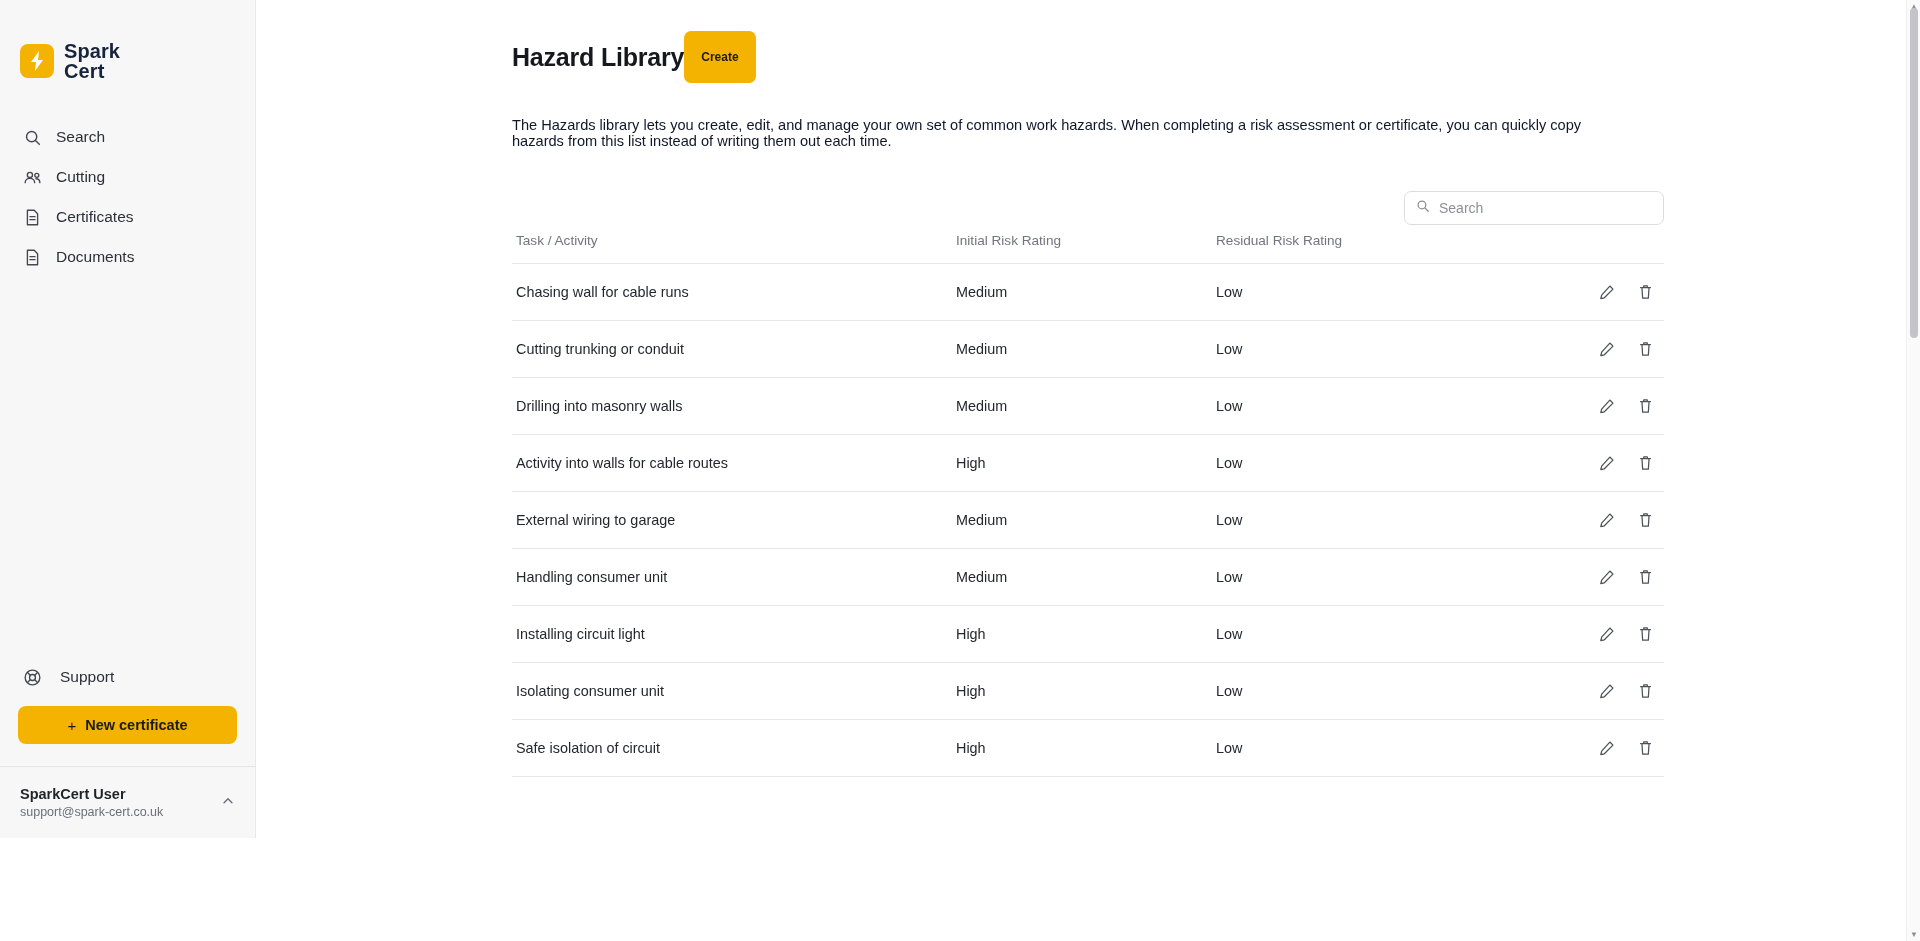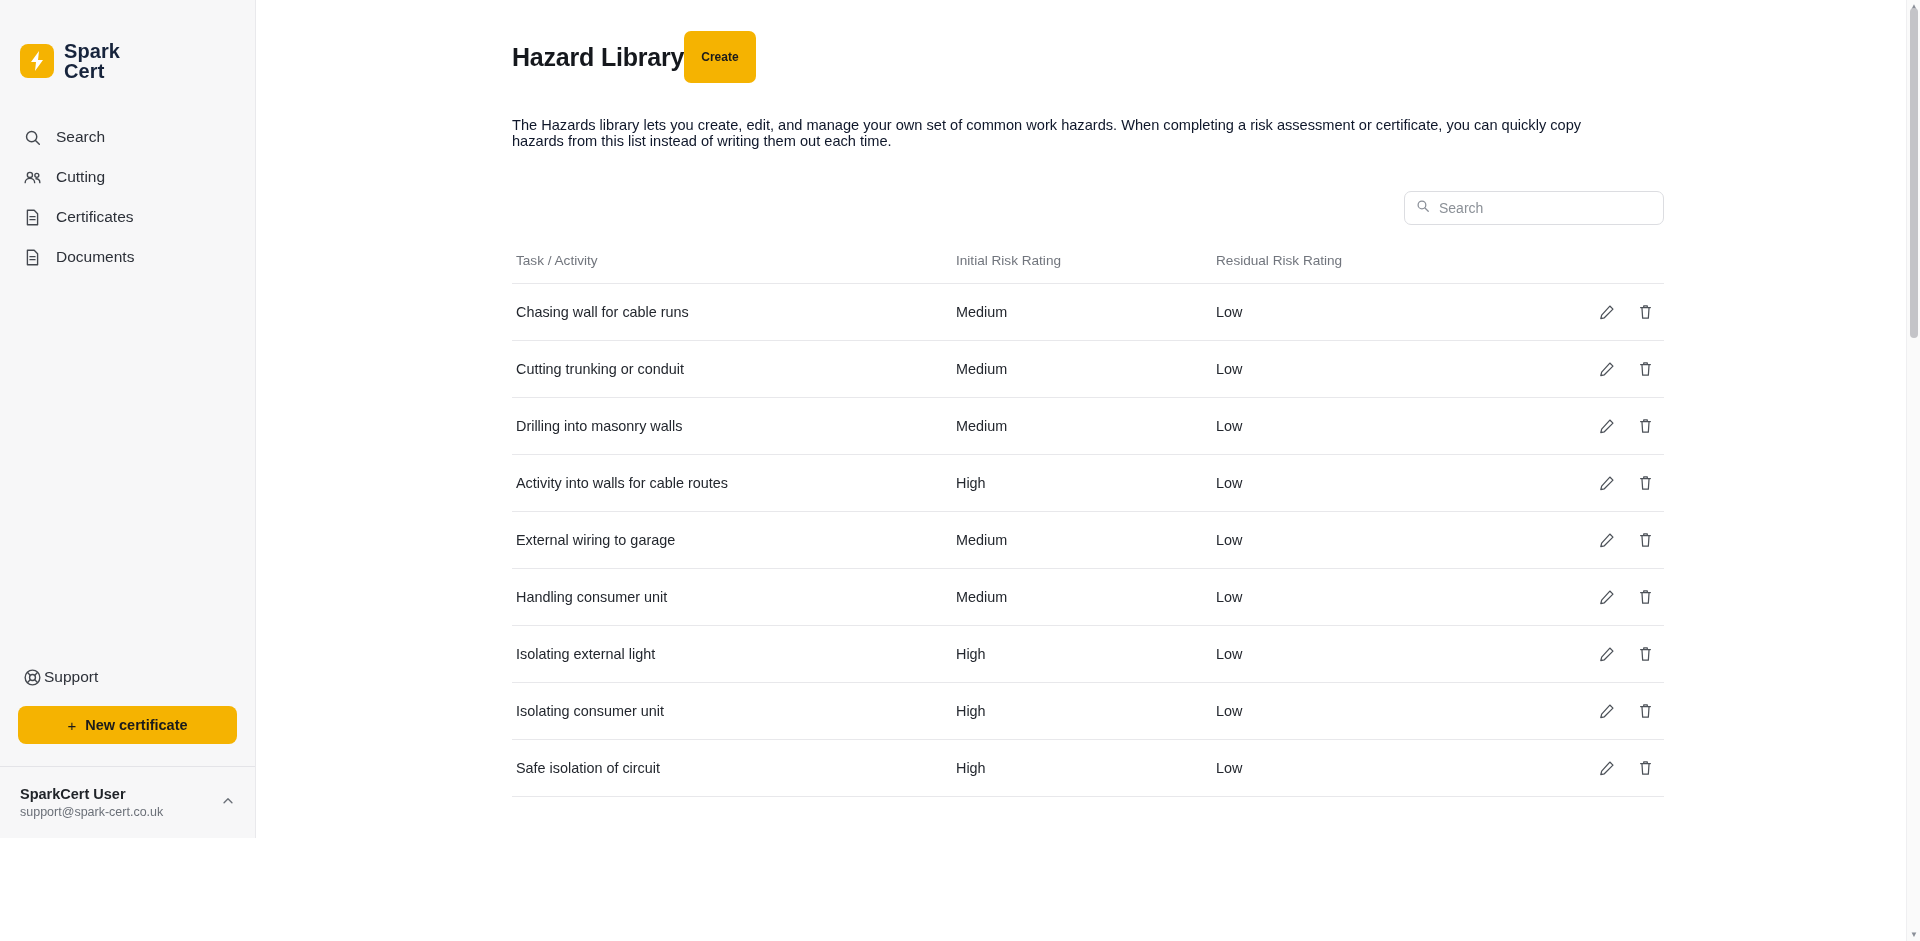--- a/index.html
+++ b/index.html
@@ -82,21 +82,21 @@
   }
   .nav-label { line-height: 1; }
 
   .sidebar-bottom {
     margin-top: auto;
     padding: 0 12px 0 12px;
   }
   .support-item {
     display: flex;
     align-items: center;
-    gap: 2px;
+    gap: 18px;
     height: 38px;
     padding: 0 10px;
     border-radius: 8px;
     cursor: pointer;
     font-size: 15.5px;
     color: #2c3038;
     margin-bottom: 10px;
   }
   .new-cert-btn {
     display: flex;
@@ -203,21 +203,21 @@
     color: #2c3038;
     width: 100%;
     background: transparent;
     font-family: "Liberation Sans", sans-serif;
   }
   .search-input::placeholder { color: #8b9097; }
 
   table.hazards {
     width: 100%;
     border-collapse: collapse;
-    margin-top: 28px;
+    margin-top: 8px;
   }
   table.hazards th {
     text-align: left;
     font-size: 13.6px;
     font-weight: 400;
     color: #71757d;
     padding: 0 0 15px 0;
     border-bottom: 1px solid #e8e8eb;
   }
   table.hazards td {
@@ -512,21 +512,21 @@
                     </button>
                     <button class="icon-btn">
                       <svg width="15" height="16" viewBox="0 0 16 18" fill="none" stroke="currentColor" stroke-width="1.4">
                         <path d="M2.5 4h11M6 4V2.2h4V4M4 4l.8 12h6.4L12 4" stroke-linejoin="round" stroke-linecap="round"></path>
                       </svg>
                     </button>
                   </div>
                 </td>
               </tr>
               <tr>
-                <td class="col-task">Isolating external light</td>
+                <td class="col-task">Installing circuit light</td>
                 <td class="col-initial">High</td>
                 <td class="col-residual">Low</td>
                 <td class="col-actions">
                   <div class="actions">
                     <button class="icon-btn">
                       <svg width="16" height="16" viewBox="0 0 18 18" fill="none" stroke="currentColor" stroke-width="1.4">
                         <path d="M12.2 2.3l3.5 3.5L6 15.5 2 16.5l1-4z" stroke-linejoin="round"></path>
                       </svg>
                     </button>
                     <button class="icon-btn">

